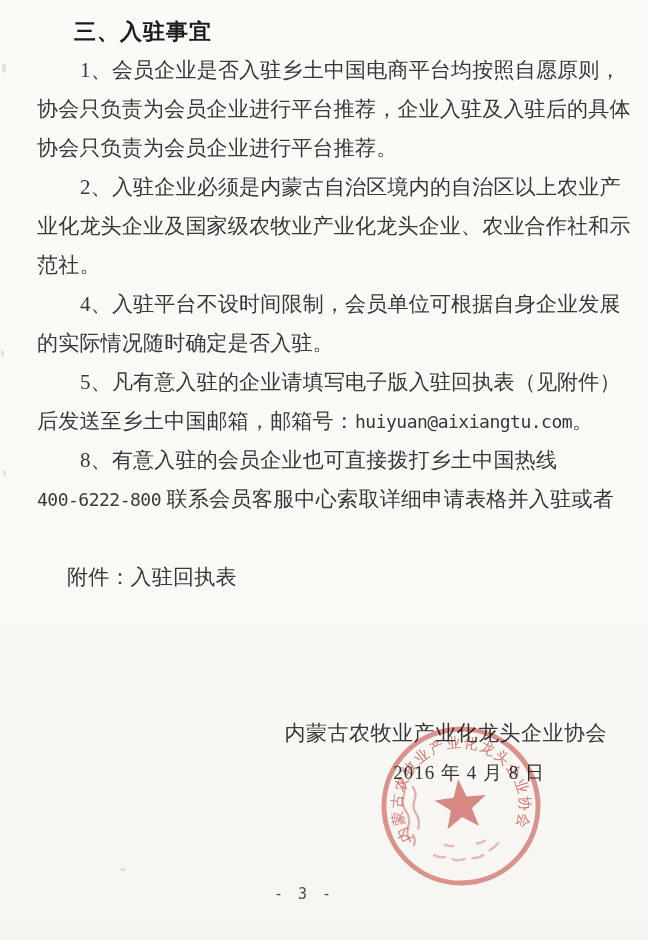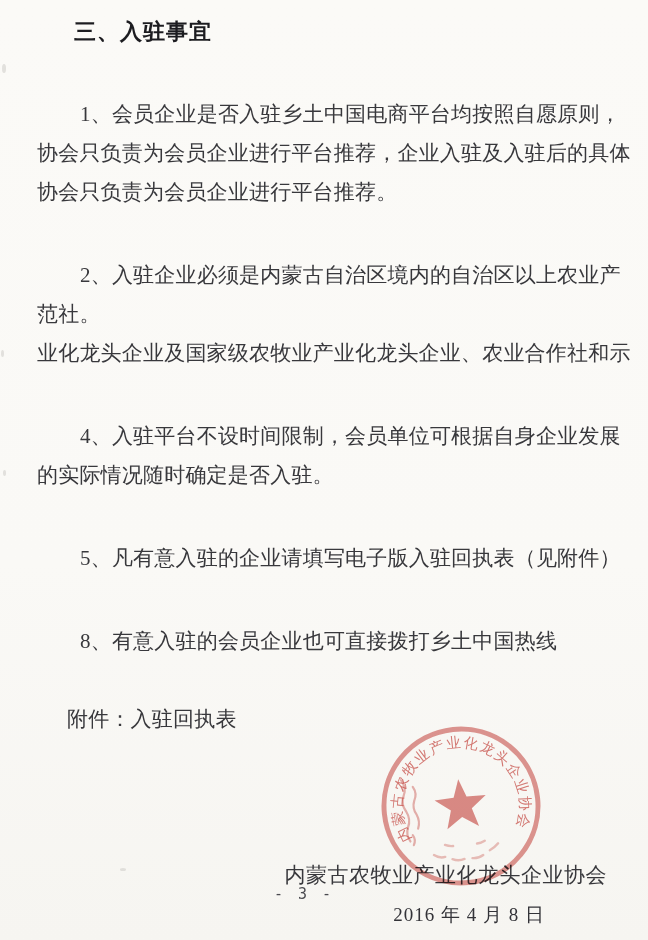--- a/index.html
+++ b/index.html
@@ -14,21 +14,21 @@
     color:#38383c;
   }
   
   .speck{position:absolute;background:#c9c8c4;border-radius:50%;opacity:.5;}
   .text-block{
     position:absolute;left:37px;top:12px;width:577px;
     font-size:21px;line-height:39px;letter-spacing:.2px;
   }
   .line{height:39px;white-space:nowrap;}
   .just{text-align:justify;text-align-last:justify;}
-  .indent{padding-left:43px;margin-top:44px;}
+  .indent{padding-left:43px;}
   .title-line{
     font-family:"Liberation Sans",sans-serif;font-weight:bold;
     color:#1c1c20;padding-left:37px;font-size:22px;letter-spacing:1px;
   }
   .attach-line{padding-left:30px;}
   .gap{height:39px;}
   .gap3{height:117px;}
   .mono{font-family:"DejaVu Sans Mono","Liberation Mono",monospace;font-size:18px;letter-spacing:-0.5px;}
   .link{color:#2b55a8;text-decoration:underline;text-underline-offset:3px;cursor:pointer;}
   .sig-line{text-align:right;padding-right:7px;letter-spacing:.5px;}
@@ -56,30 +56,32 @@
   <div class="speck" style="left:120px;top:868px;width:6px;height:3px;"></div>
 
   <div class="text-block">
     <div class="line title-line">三、入驻事宜</div>
 
     <div class="line just indent">1、会员企业是否入驻乡土中国电商平台均按照自愿原则，</div>
     <div class="line just">协会只负责为会员企业进行平台推荐，企业入驻及入驻后的具体</div>
     <div class="line">协会只负责为会员企业进行平台推荐。</div>
 
     <div class="line just indent">2、入驻企业必须是内蒙古自治区境内的自治区以上农业产</div>
+    <div class="line just">业化龙头企业及国家级农牧业产业化龙头企业、农业合作社和示</div>
     <div class="line">范社。</div>
-    <div class="line just">业化龙头企业及国家级农牧业产业化龙头企业、农业合作社和示</div>
 
 
     <div class="line just indent">4、入驻平台不设时间限制，会员单位可根据自身企业发展</div>
     <div class="line">的实际情况随时确定是否入驻。</div>
 
     <div class="line just indent">5、凡有意入驻的企业请填写电子版入驻回执表（见附件）</div>
+    <div class="line"><span>后发送至乡土中国邮箱，邮箱号：</span><span class="mono">huiyuan@aixiangtu.com</span><span>。</span></div>
 
     <div class="line indent">8、有意入驻的会员企业也可直接拨打乡土中国热线</div>
+    <div class="line just"><span class="mono">400-6222-800</span><span> 联系会员客服中心索取详细申请表格并入驻或者</span></div>
 
     <div class="gap"></div>
     <div class="line attach-line">附件：入驻回执表</div>
     <div class="gap3"></div>
 
     <div class="line sig-line">内蒙古农牧业产业化龙头企业协会</div>
     <div class="line date-line">2016 年 4 月 8 日</div>
   </div>
 
   <div class="seal">

